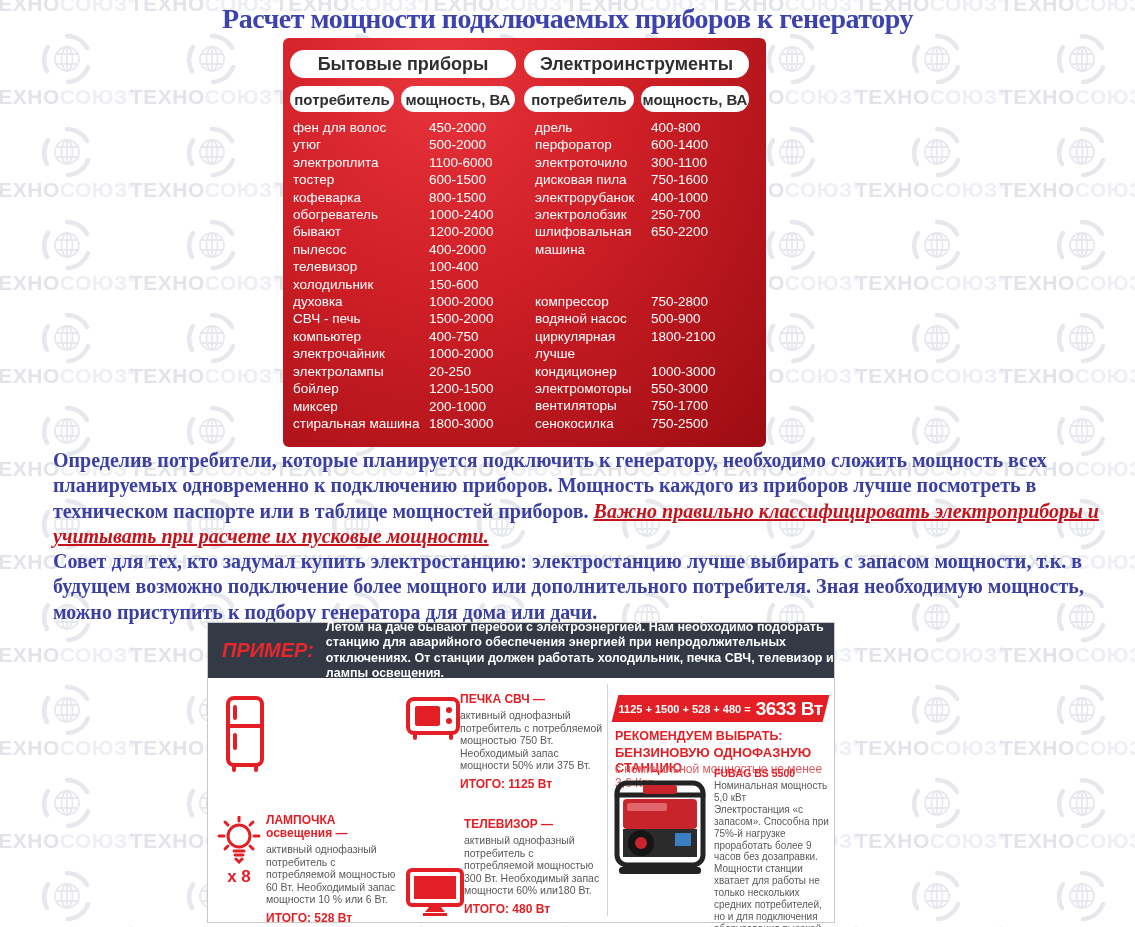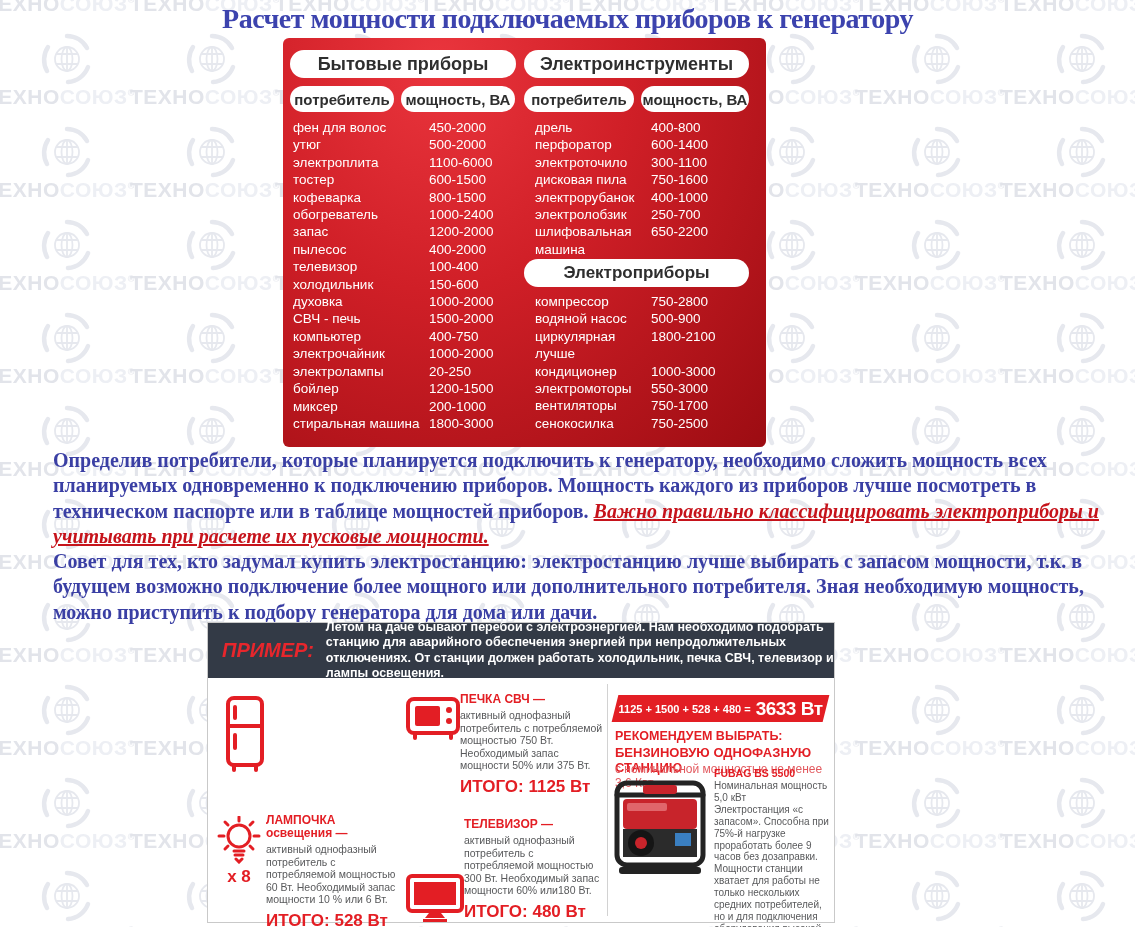--- a/index.html
+++ b/index.html
@@ -69,21 +69,21 @@
   .vdiv { position:absolute; left:399px; top:6px; bottom:6px; width:1px; background:#d2d2d2; }
   .block { position:absolute; display:flex; }
   .block-fridge    { left:10px;  top:15px;  width:186px; }
   .block-microwave { left:198px; top:15px;  width:198px; }
   .block-lamp      { left:4px;   top:136px; width:192px; }
   .block-tv        { left:198px; top:140px; width:198px;align-items:flex-end; }
   .block .iconcol { flex:0 0 54px; display:flex; flex-direction:column; align-items:center; padding-top:2px; }
   .block .txt { flex:1; }
   .b-title { color:#e31e24; font-weight:bold; font-size:12px; line-height:13px; margin-bottom:3px; }
   .b-body  { color:#58595b; font-size:10.5px; line-height:12.6px; }
-  .b-total { color:#e31e24; font-weight:bold; font-size:17px; margin-top:5px; }
+  .b-total { color:#e31e24; font-weight:bold; font-size:12px; margin-top:5px; }
   .multiplier { color:#e31e24; font-weight:bold; font-size:17px; margin-top:3px; }
   
   .banner {
     position:absolute; left:407px; top:17px; width:211px; height:27px;
     background:#e31e24; transform:skewX(-14deg);
   }
   .banner-inner {
     transform:skewX(14deg); color:#ffffff; height:100%;
     display:flex; align-items:center; justify-content:center; white-space:nowrap;
   }
@@ -1193,21 +1193,21 @@
       </div>
       <div class="trow">
         <span class="tname">кофеварка</span>
         <span class="tval">800-1500</span>
       </div>
       <div class="trow">
         <span class="tname">обогреватель</span>
         <span class="tval">1000-2400</span>
       </div>
       <div class="trow">
-        <span class="tname">запас</span>
+        <span class="tname">бывают</span>
         <span class="tval">1200-2000</span>
       </div>
       <div class="trow">
         <span class="tname">пылесос</span>
         <span class="tval">400-2000</span>
       </div>
       <div class="trow">
         <span class="tname">телевизор</span>
         <span class="tval">100-400</span>
       </div>
@@ -1273,23 +1273,20 @@
       <div class="trow">
         <span class="tname">электролобзик</span>
         <span class="tval">250-700</span>
       </div>
       <div class="trow">
         <span class="tname">шлифовальная машина</span>
         <span class="tval">650-2200</span>
       </div>
     </div>
 
-  <div class="pill pill-main" style="left:241px; top:221px; width:225px; font-size:17px;">
-    <span>Электроприборы</span>
-  </div>
 
   <div class="t-rows" id="rows-appliances" style="left:252px; top:255px; width:226px; --namew:116px;">
       <div class="trow">
         <span class="tname">компрессор</span>
         <span class="tval">750-2800</span>
       </div>
       <div class="trow">
         <span class="tname">водяной насос</span>
         <span class="tval">500-900</span>
       </div>

